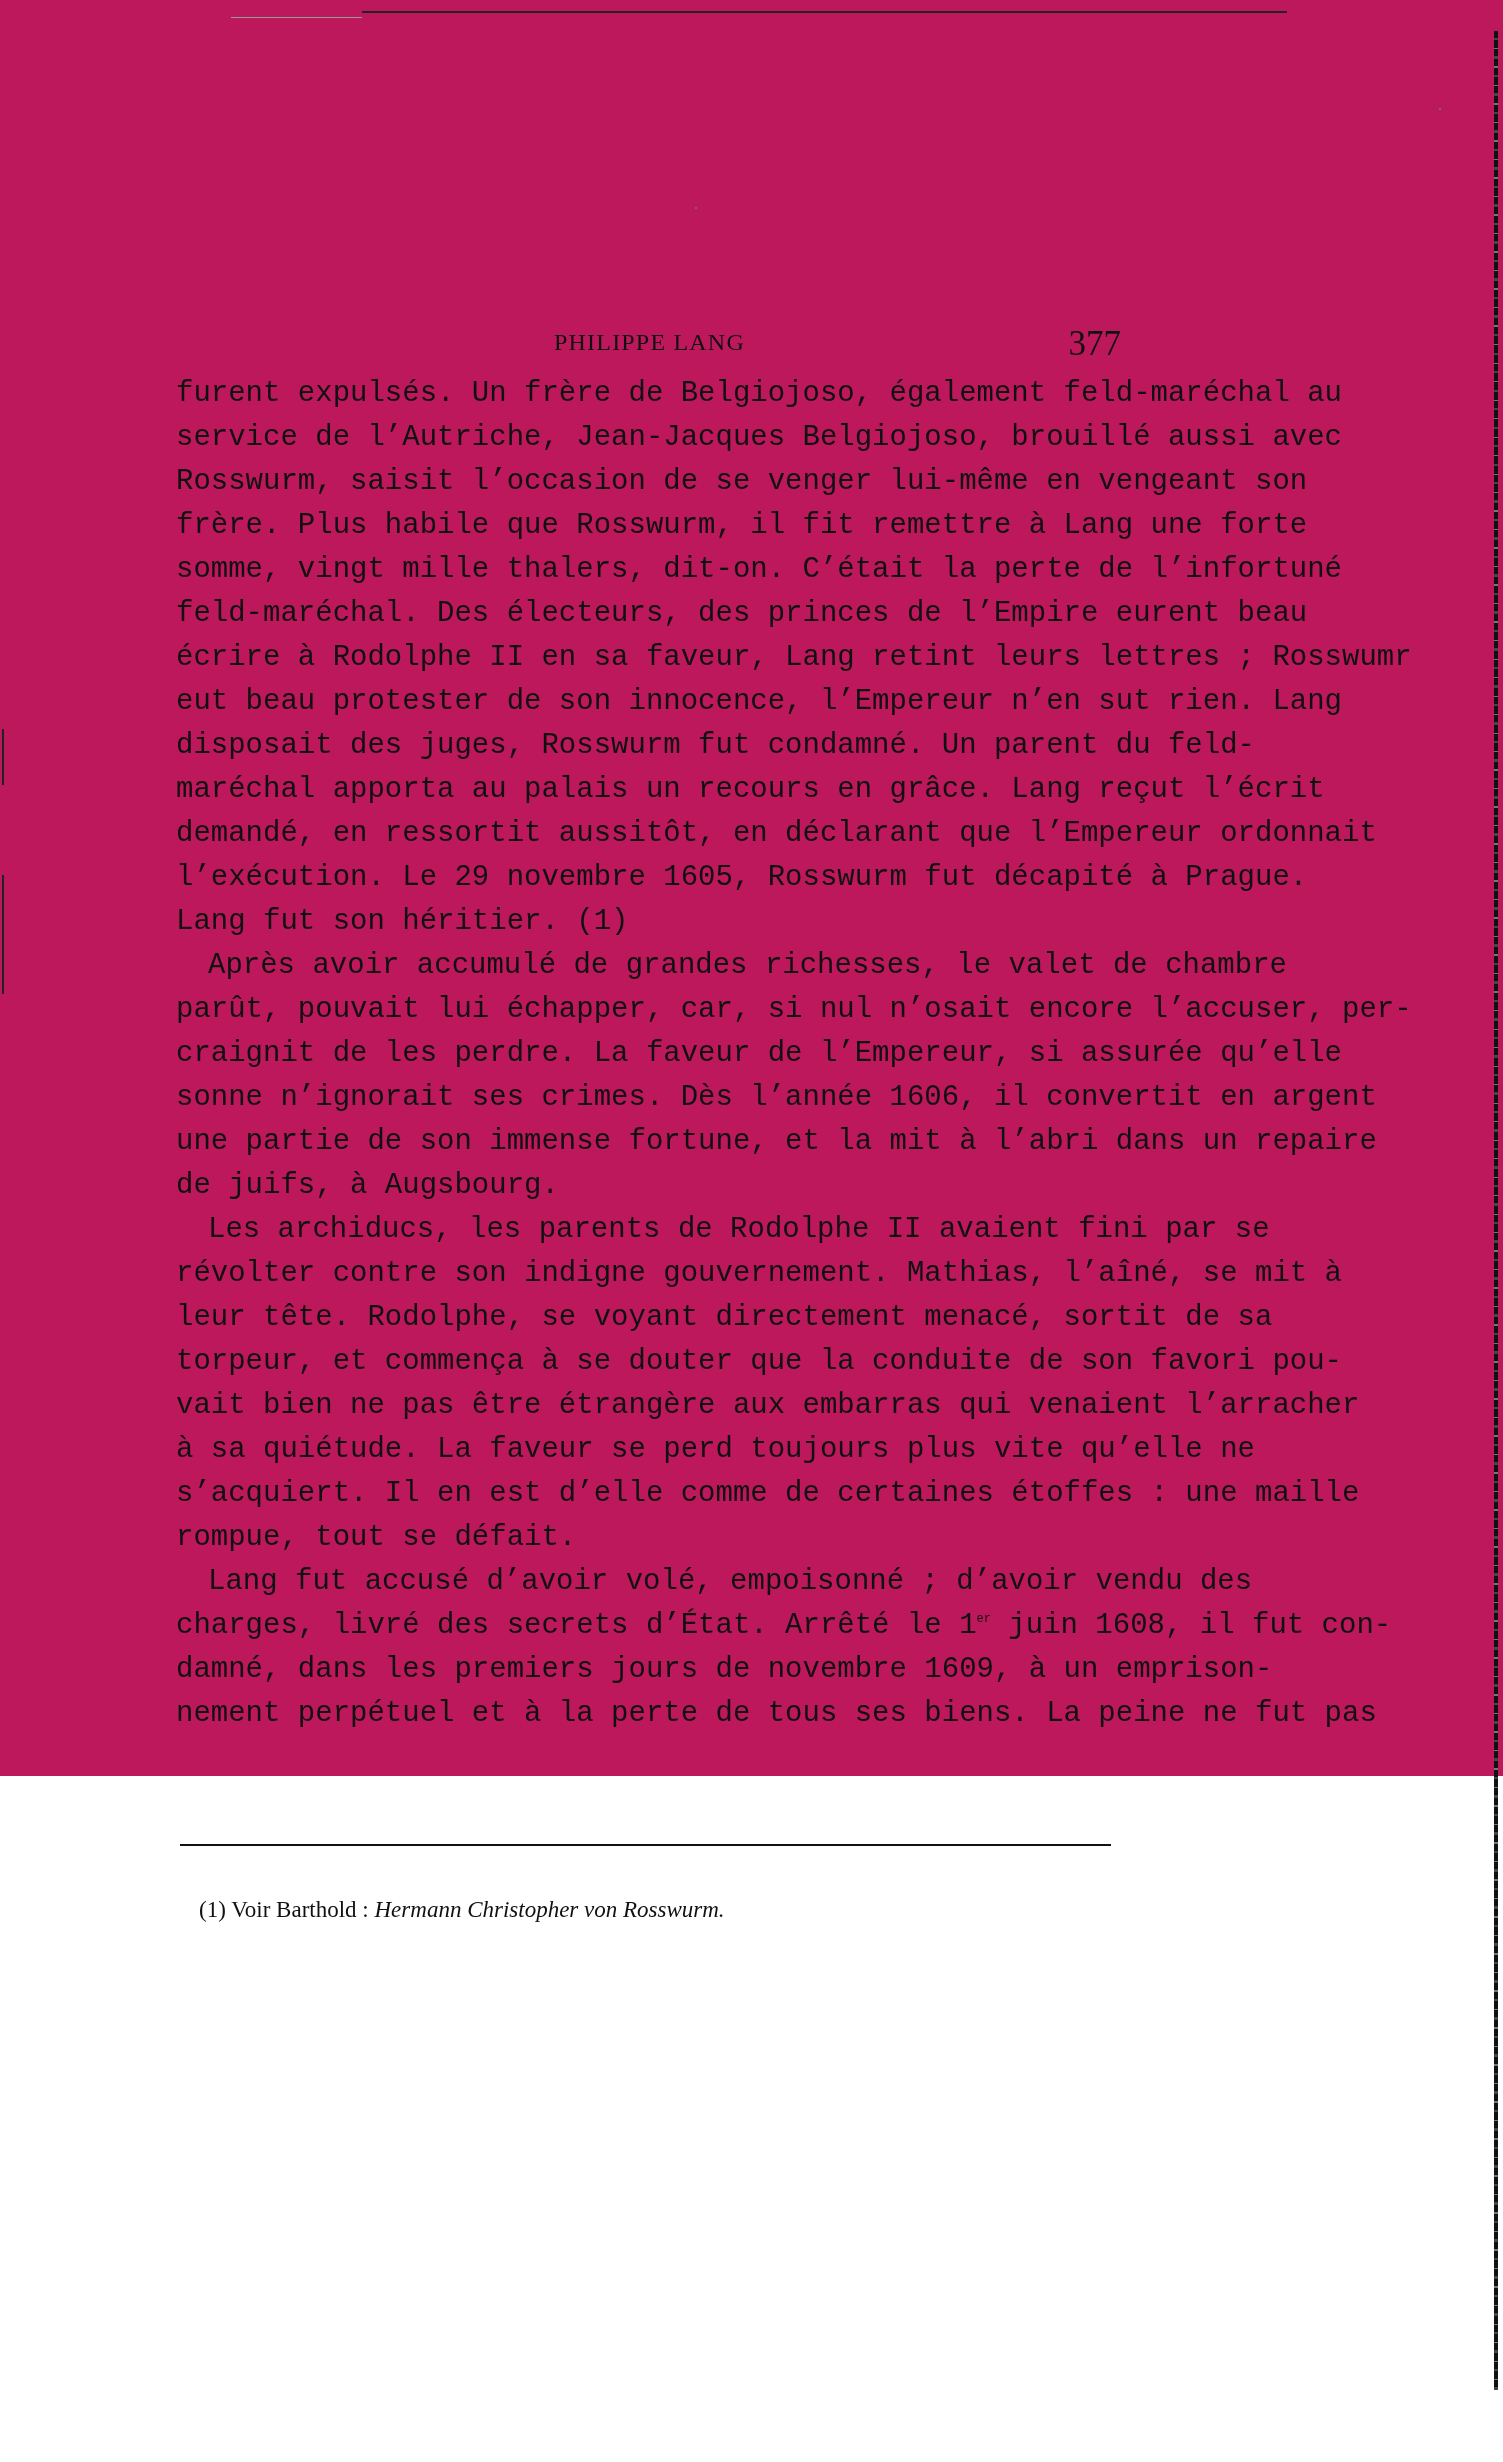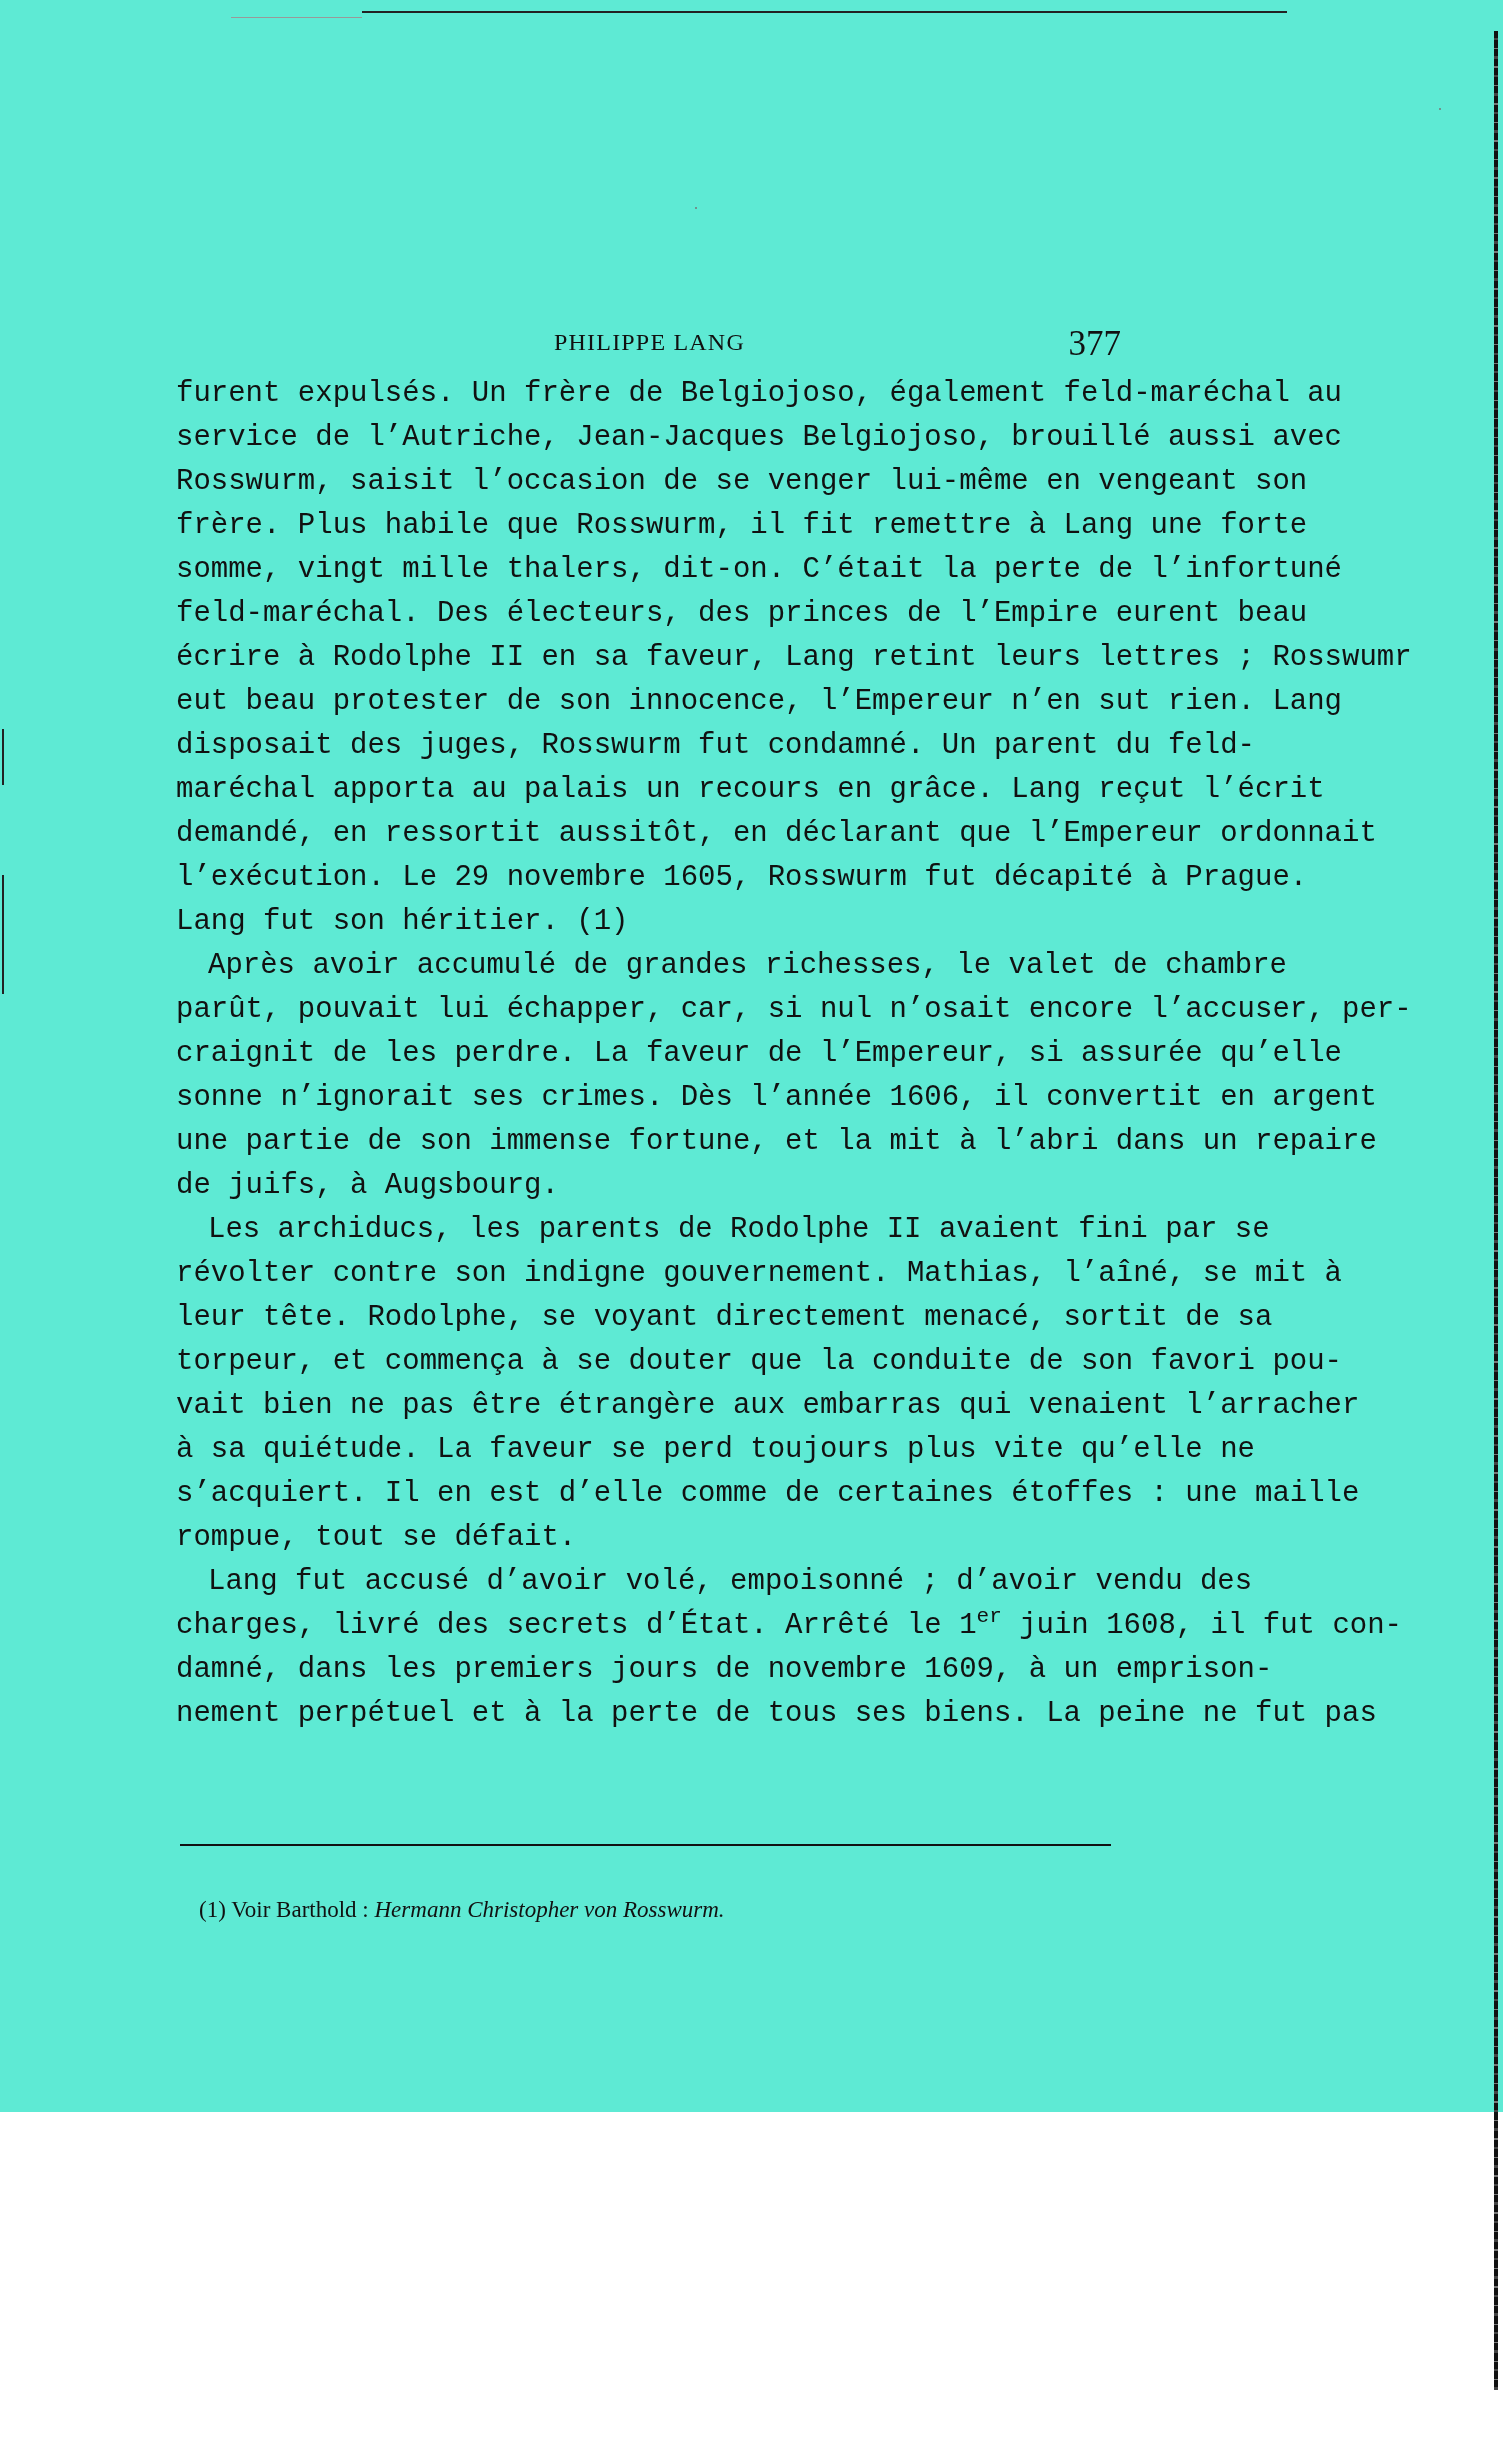--- a/index.html
+++ b/index.html
@@ -1,17 +1,17 @@
 <!DOCTYPE html>
 <html style="font-size:12.3px"><head>
   <meta charset="utf-8">
   <style>
     html, body { margin: 0; padding: 0; background: #ffffff; }
     body { width: 1503px; height: 2462px; position: relative; overflow: hidden; color: #111111; }
-    .page { position: absolute; left: 0; top: 0; width: 1503px; height: 2112px; background: #5eead4; }
+    .page { position: absolute; left: 0; top: 0; width: 1503px; height: 1776px; background: #be185d; }
 
     
     .scan-top-line { position: absolute; height: 2.3px; background: #222; }
     .scan-edge-right { position: absolute; left: 1494px; top: 31px; width: 3.9px; height: 2359px;
       background: repeating-linear-gradient(180deg, #111 0px, #111 7px, #444 7px, #444 9.3px, #111 9.3px, #111 17px, #777 17px, #777 18.5px); }
     .scan-edge-left { position: absolute; left: 1.5px; width: 2.3px; background: #222; }
     .scan-dot { position: absolute; width: 2.3px; height: 2.3px; background: #777; border-radius: 50%; }
 
     
     .running-head { position: absolute; top: 324px; left: 176px; width: 945px; height: 46px; }
@@ -19,21 +19,21 @@
       font-size: 24px; letter-spacing: 1.2px; color: #111; }
     .page-number { position: absolute; right: 0; top: 0; font-family: "Liberation Serif", "DejaVu Serif", serif;
       font-size: 35px; color: #111; }
 
     
     .body-text { position: absolute; left: 176px; top: 372px; width: 945px;
       font-family: "Liberation Serif", "DejaVu Serif", serif; font-size: 29px; line-height: 44px; color: #111; }
     .line { display: block; white-space: nowrap; text-align: justify; text-align-last: justify; height: 44px; font-family: Liberation Mono, monospace; }
     .line.last { text-align-last: left; }
     .line.indent { padding-left: 32px; }
-    sup.er { font-size: 21px; vertical-align: 10.8px; line-height: 0; }
+    sup.er { font-size: 12px; vertical-align: 10.8px; line-height: 0; }
 
     
     .footnote-rule { position: absolute; left: 180px; top: 1844px; width: 931px; height: 2.3px; background: #111; }
     .footnote { position: absolute; left: 199px; top: 1897px; font-family: "Liberation Serif", "DejaVu Serif", serif;
       font-size: 23px; color: #111; white-space: nowrap; }
     .footnote .title { font-style: italic; }
   </style>
 </head>
 <body>
 

